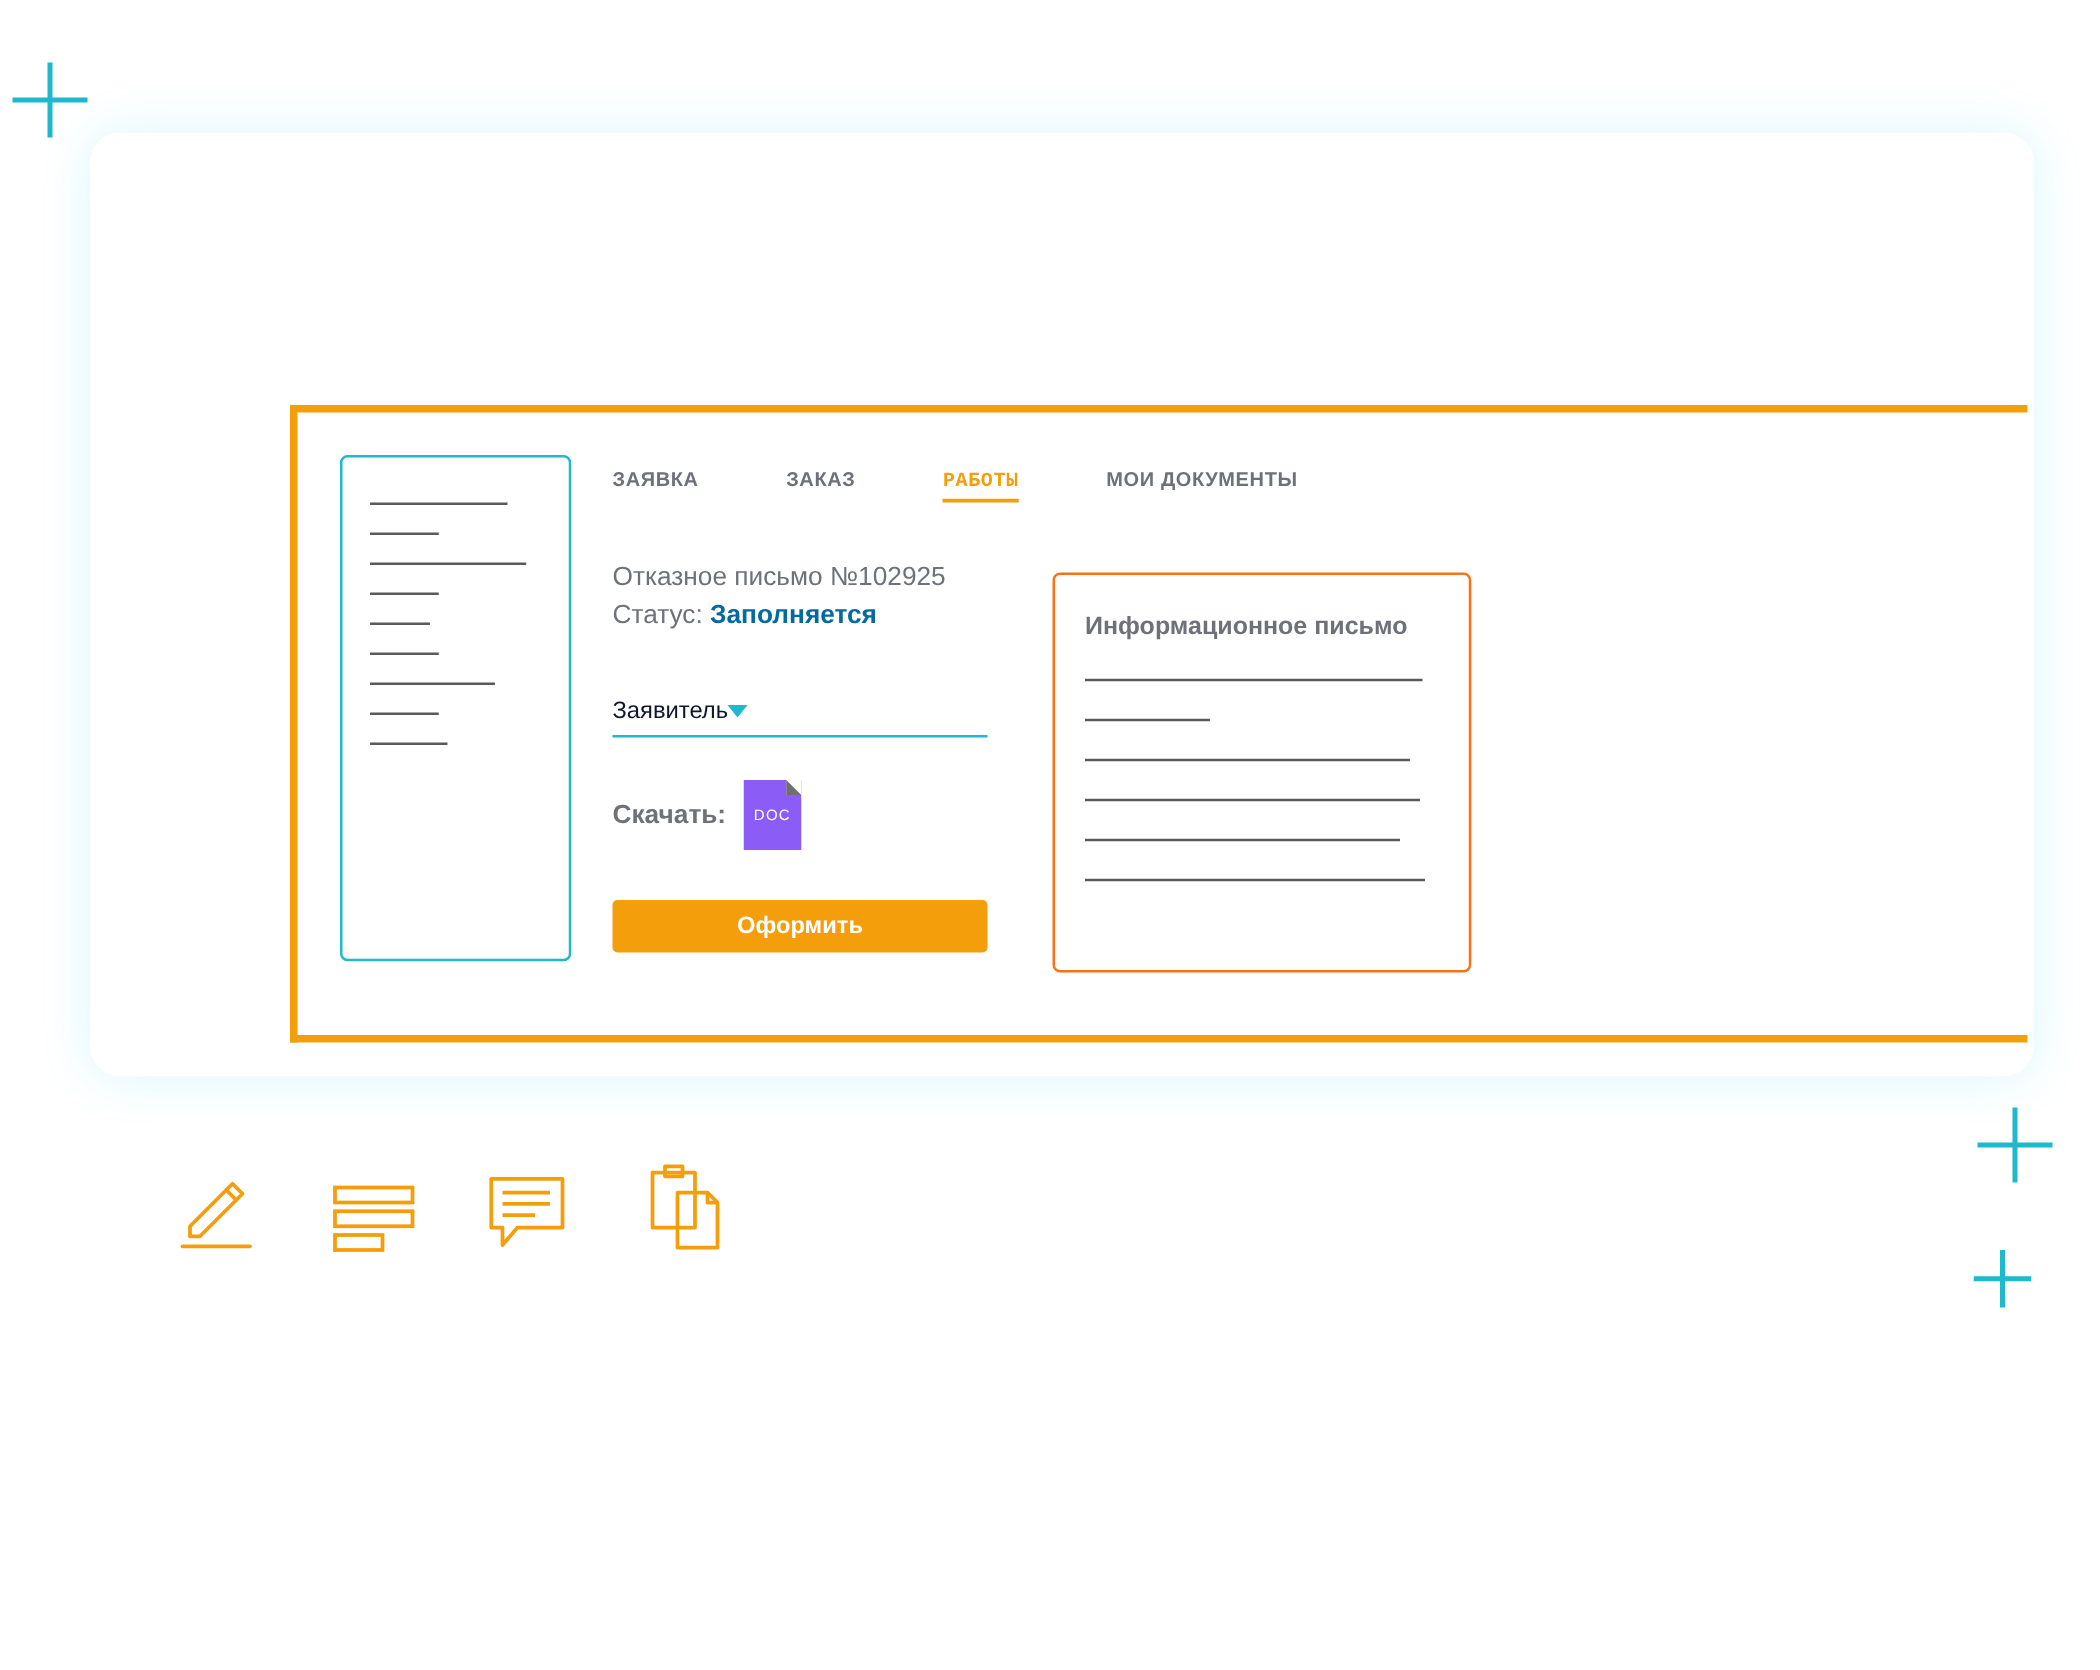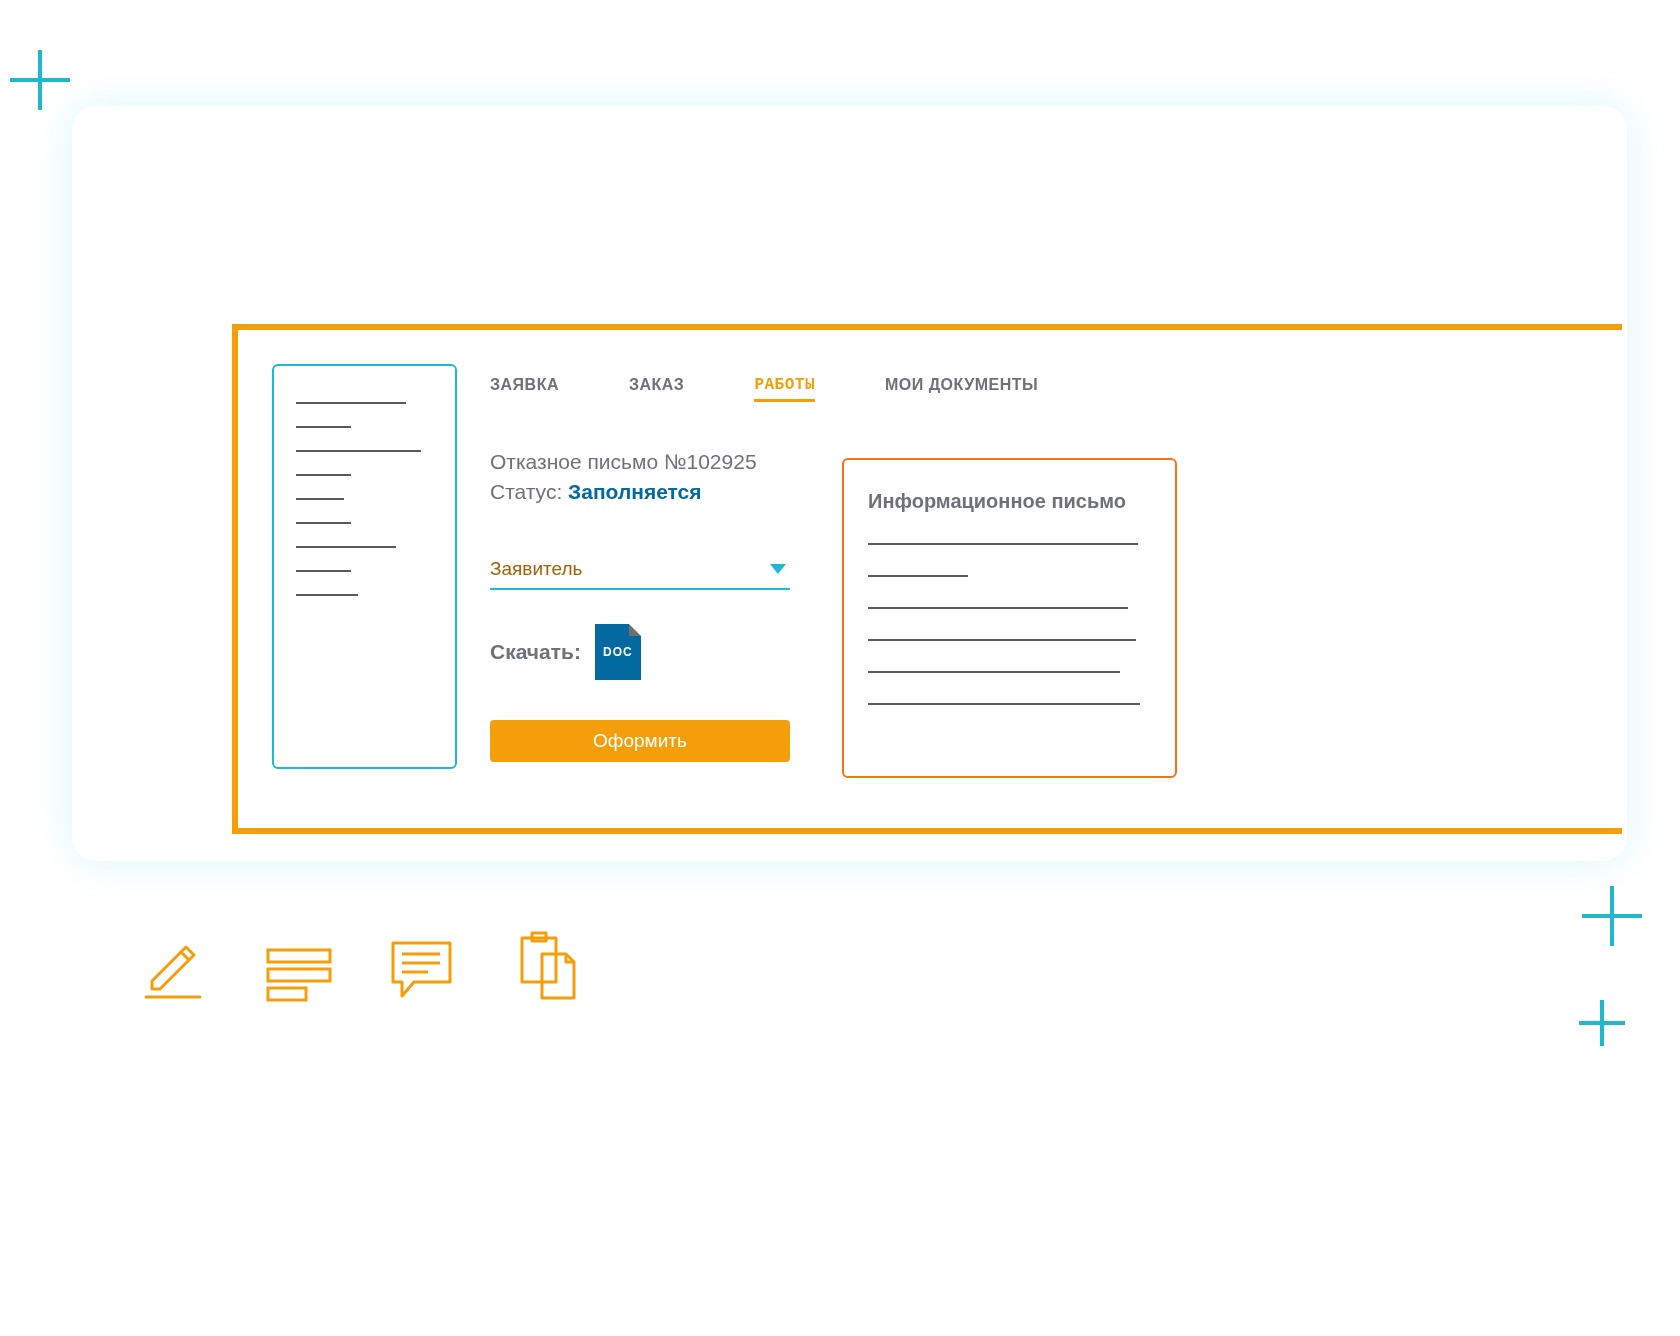--- a/index.html
+++ b/index.html
@@ -129,25 +129,24 @@
   color: #6e7178;
   margin-bottom: 48px;
 }
 .status-val { color: #0369a1; font-weight: 700; }
 
 
 .select {
   width: 300px;
   border-bottom: 2px solid #1fb8cc;
   display: flex;
-  justify-content: space-between;
   align-items: center;
   padding: 6px 4px 8px 0;
   font-size: 19px;
-  color: #a16207;
+  color: #0f172a;
   cursor: pointer;
   margin-bottom: 22px;
 }
 .caret {
   width: 0; height: 0;
   border-left: 8px solid transparent;
   border-right: 8px solid transparent;
   border-top: 10px solid #1fb8cc;
 }
 
@@ -160,28 +159,28 @@
   margin-bottom: 40px;
 }
 .download-label {
   font-size: 21px;
   font-weight: 700;
   color: #6e7178;
 }
 .doc-chip {
   width: 46px;
   height: 56px;
-  background: #0369a1;
+  background: #8b5cf6;
   position: relative;
   display: flex;
   align-items: center;
   justify-content: center;
   color: #fff;
   font-size: 12px;
-  font-weight: 700;
+  font-weight: 400;
   letter-spacing: 1px;
 }
 .doc-chip::before {
   content: '';
   position: absolute;
   top: 0; right: 0;
   width: 12px; height: 12px;
   background: #fff;
 }
 .doc-chip::after {
@@ -193,21 +192,21 @@
   border-left: 12px solid #6f6f6f;
 }
 
 
 .submit-btn {
   width: 300px;
   height: 42px;
   background: #f59e0b;
   color: #fff;
   font-size: 19px;
-  font-weight: 400;
+  font-weight: 700;
   border: none;
   border-radius: 4px;
   cursor: pointer;
 }
 
 
 .info-panel {
   position: absolute;
   left: 770px;
   top: 352px;

